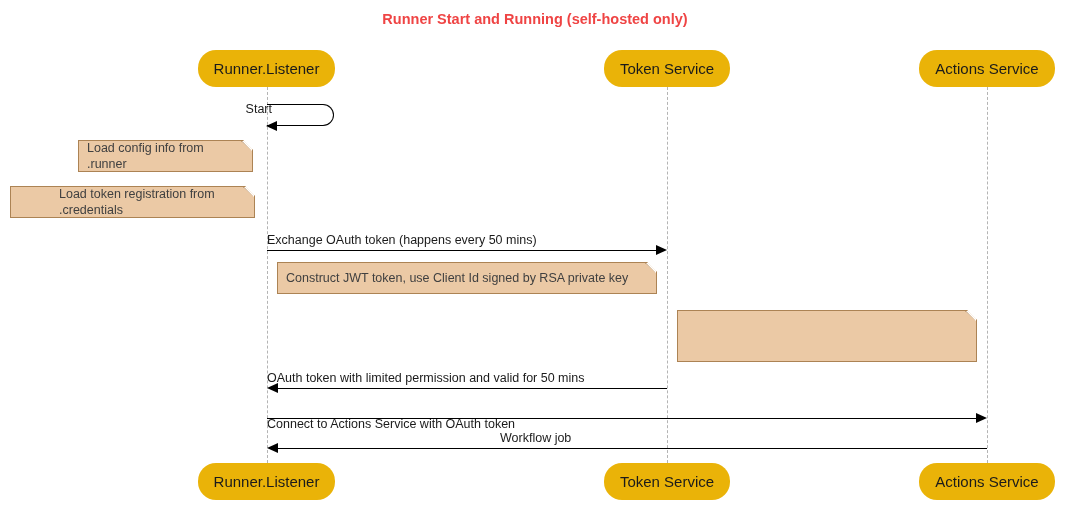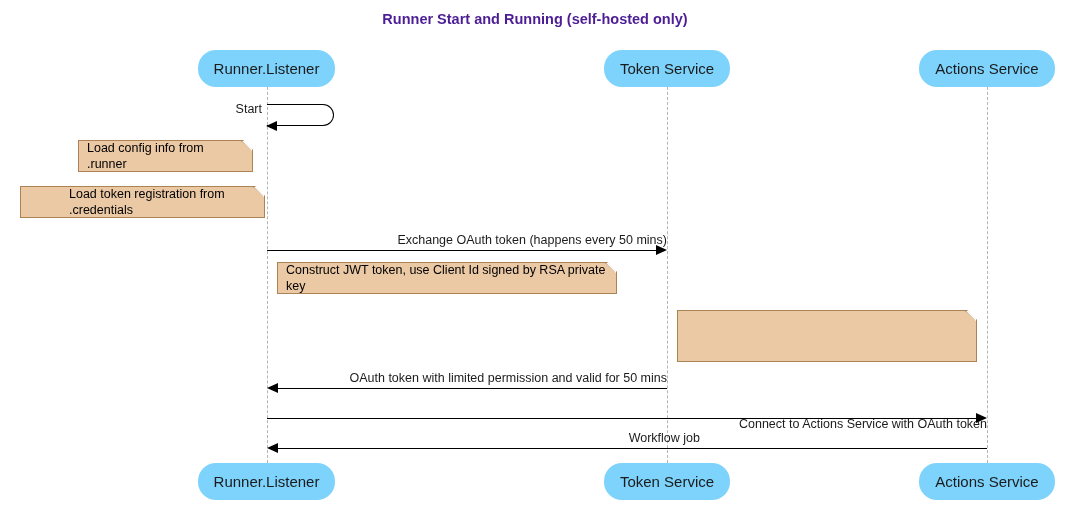--- a/index.html
+++ b/index.html
@@ -16,35 +16,35 @@
     overflow: hidden;
   }
   .diagram-title {
     position: absolute;
     left: 0;
     top: 11px;
     width: 1070px;
     text-align: center;
     font-size: 14.5px;
     font-weight: bold;
-    color: #4c1d95;
+    color: #ef4444;
     letter-spacing: 0px;
   }
   
   .lifeline {
     position: absolute;
     width: 0;
     border-left: 1px dashed #b4b4b4;
   }
   
   .participant {
     position: absolute;
     height: 37px;
     border-radius: 18px;
-    background: #7dd3fc;
+    background: #eab308;
     display: flex;
     align-items: center;
     justify-content: center;
     box-sizing: border-box;
   }
   .participant-label {
     font-size: 15px;
     color: #1b1b1b;
     white-space: nowrap;
   }
@@ -77,21 +77,21 @@
     left: -1px;
     top: -1px;
     width: 14px;
     height: 1px;
     background: #ac8354;
     transform: rotate(45deg);
     transform-origin: 0 0;
   }
   .note-text {
     font-size: 12.5px;
-    color: #000000;
+    color: #404040;
     line-height: 16px;
     white-space: pre-line;
   }
   
   .msg-line {
     position: absolute;
     height: 0;
     border-top: 1.4px solid #000000;
   }
   .arrowhead {
@@ -107,21 +107,21 @@
   .arrowhead.left {
     border-top: 5px solid transparent;
     border-bottom: 5px solid transparent;
     border-right: 11px solid #000000;
   }
   .msg-label {
     position: absolute;
     font-size: 12.5px;
     color: #1b1b1b;
     white-space: nowrap;
-    text-align: right;
+    text-align: left;
   }
   
   .self-loop {
     position: absolute;
     border: 1.4px solid #000000;
     border-left: none;
     border-radius: 0 12px 12px 0;
     box-sizing: border-box;
   }
   .self-label {
@@ -146,39 +146,39 @@
   <div class="participant" style="left:198px; top:50px; width:137px;">
     <span class="participant-label">Runner.Listener</span>
   </div>
   <div class="participant" style="left:604px; top:50px; width:126px;">
     <span class="participant-label">Token Service</span>
   </div>
   <div class="participant" style="left:919px; top:50px; width:136px;">
     <span class="participant-label">Actions Service</span>
   </div>
 
-  <div class="self-label" style="left:182px; top:102px; width:80px;">Start</div>
+  <div class="self-label" style="left:192px; top:102px; width:80px;">Start</div>
   <div class="self-loop" style="left:267px; top:104px; width:67px; height:22px;"></div>
   <div class="arrowhead left" style="left:266px; top:121px;"></div>
 
   <div class="note" style="left:78px; top:140px; width:175px; height:32px;">
     <span class="note-text">Load config info from .runner</span>
     <span class="note-fold"></span>
   </div>
 
-  <div class="note" style="left:20px; top:186px; width:245px; height:32px;padding-left:48px;">
+  <div class="note" style="left:10px; top:186px; width:245px; height:32px;padding-left:48px;">
     <span class="note-text">Load token registration from .credentials</span>
     <span class="note-fold"></span>
   </div>
 
   <div class="msg-label" style="left:267px; top:233px; width:400px;">Exchange OAuth token (happens every 50 mins)</div>
   <div class="msg-line" style="left:267px; top:250px; width:389px;"></div>
   <div class="arrowhead right" style="left:656px; top:245px;"></div>
 
-  <div class="note" style="left:277px; top:262px; width:340px; height:32px;">
+  <div class="note" style="left:277px; top:262px; width:380px; height:32px;">
     <span class="note-text">Construct JWT token, use Client Id signed by RSA private key</span>
     <span class="note-fold"></span>
   </div>
 
   <div class="note" style="left:677px; top:310px; width:300px; height:52px;">
     <span class="note-fold"></span>
   </div>
 
   <div class="msg-label" style="left:267px; top:371px; width:400px;">OAuth token with limited permission and valid for 50 mins</div>
   <div class="msg-line" style="left:278px; top:388px; width:389px;"></div>

